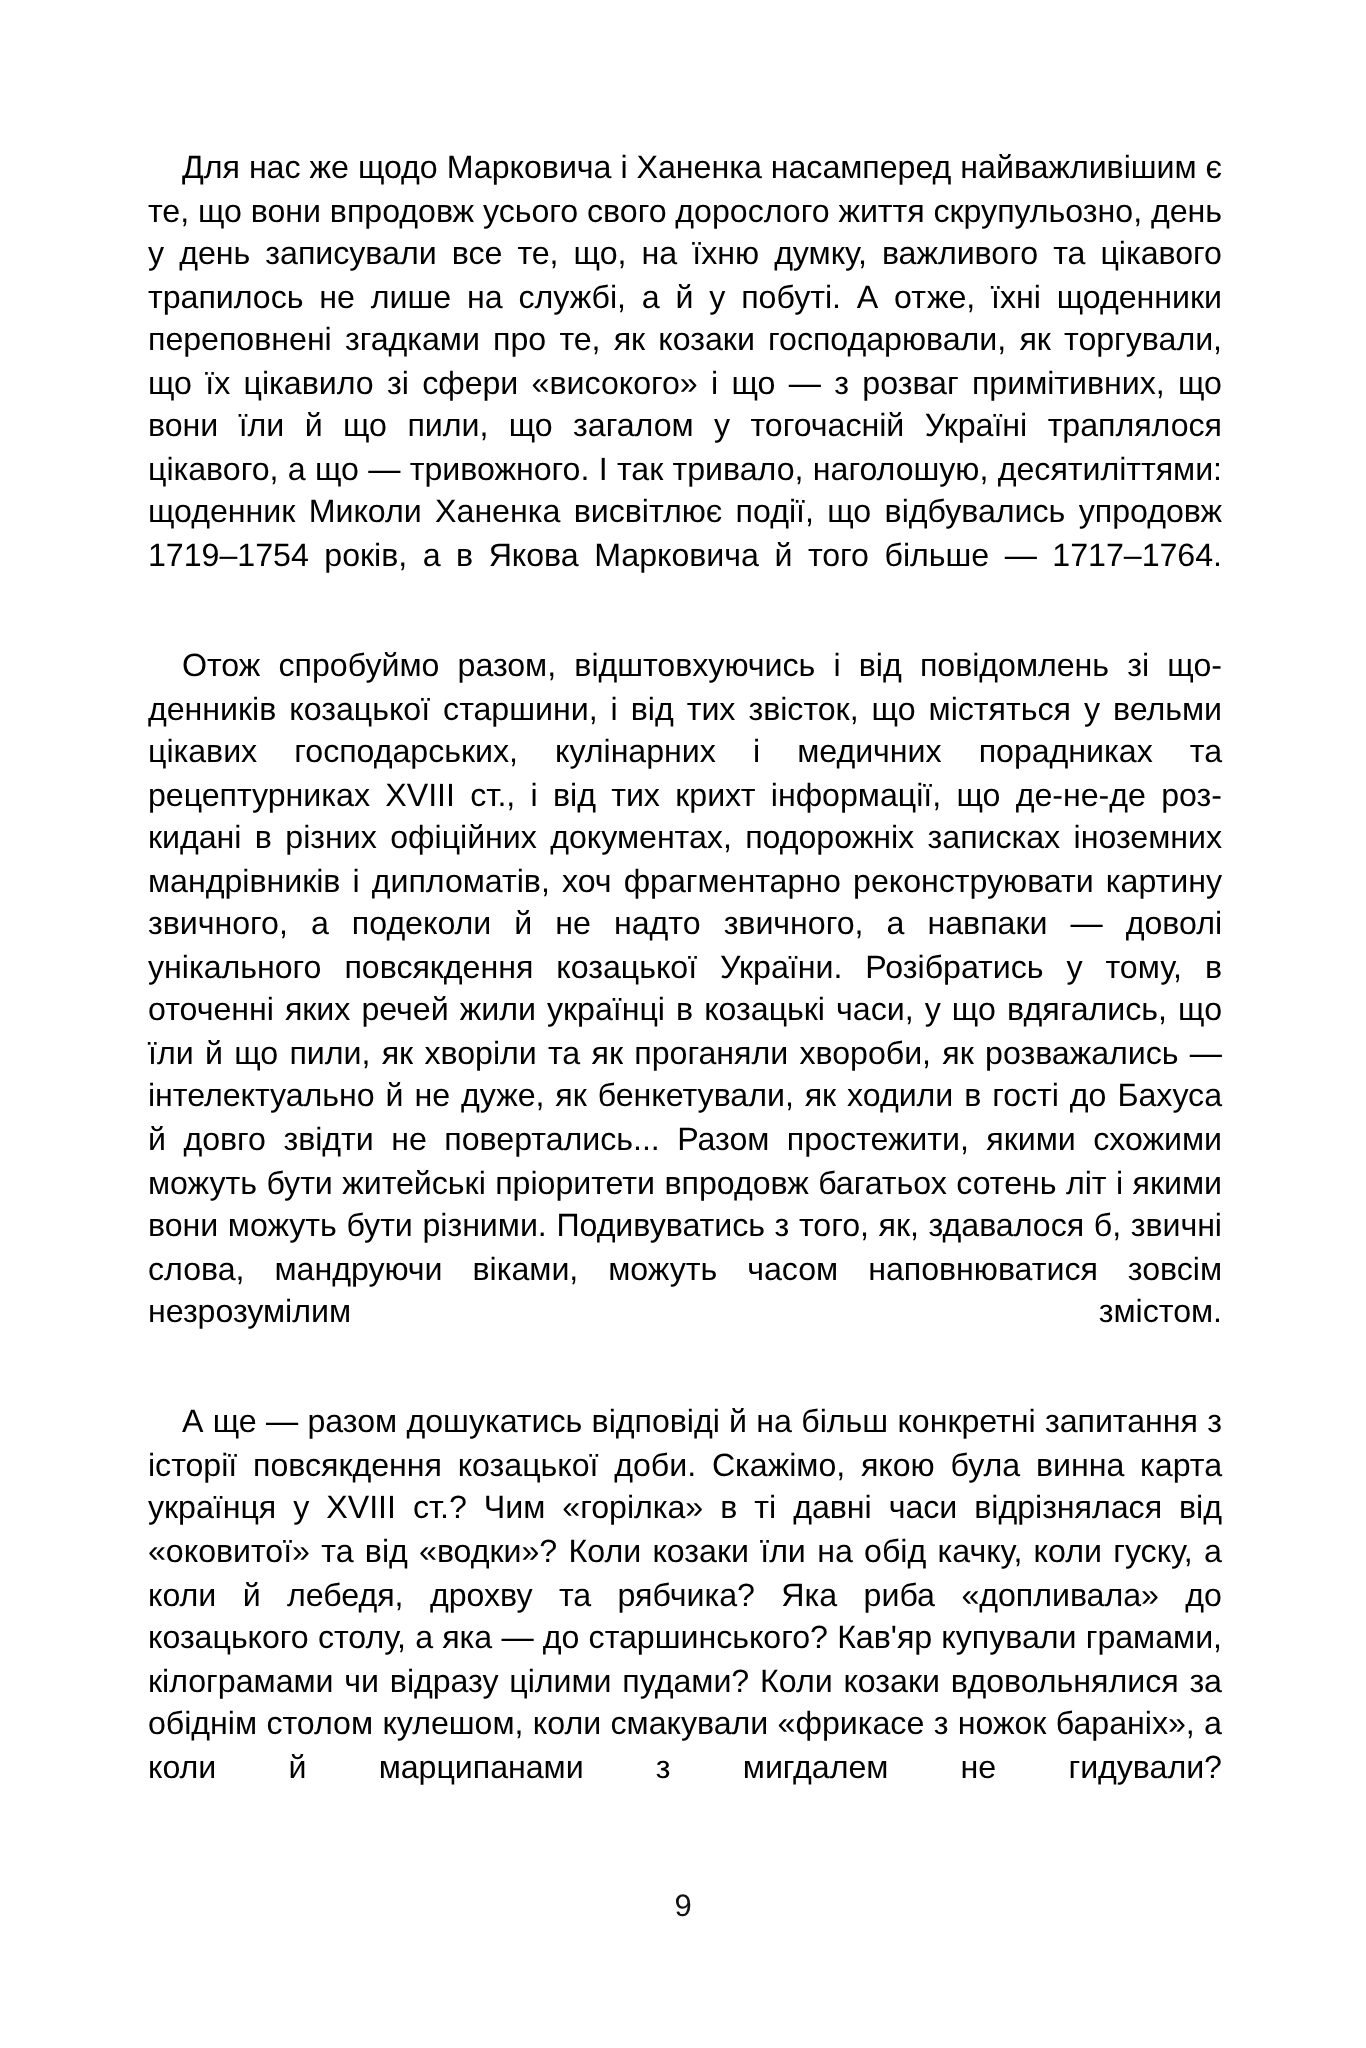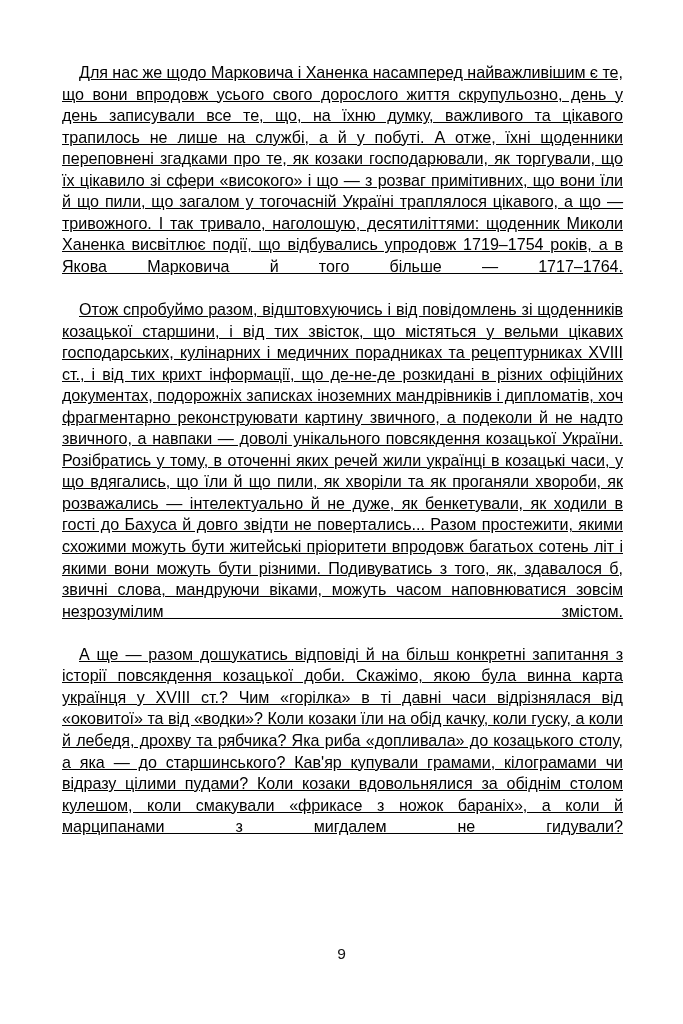--- a/index.html
+++ b/index.html
@@ -20,29 +20,28 @@
     overflow: hidden;
     box-sizing: border-box;
   }
   .text-block {
     position: absolute;
     left: 62px;
     top: 62px;
     width: 561px;
   }
   .para {
-    margin: 0;
+    margin: 12px;
     text-indent: 17px;
     text-align: justify;
     font-size: 16.1px;
     line-height: 21.55px;
     letter-spacing: -0.02px;
     word-spacing: -0.1px;
     hyphens: manual;
-    text-decoration: underline;
     -webkit-hyphens: manual;
   }
   
   .para::after {
     content: "";
     display: inline-block;
     width: 100%;
   }
   .para.no-stretch::after {
     display: none;

